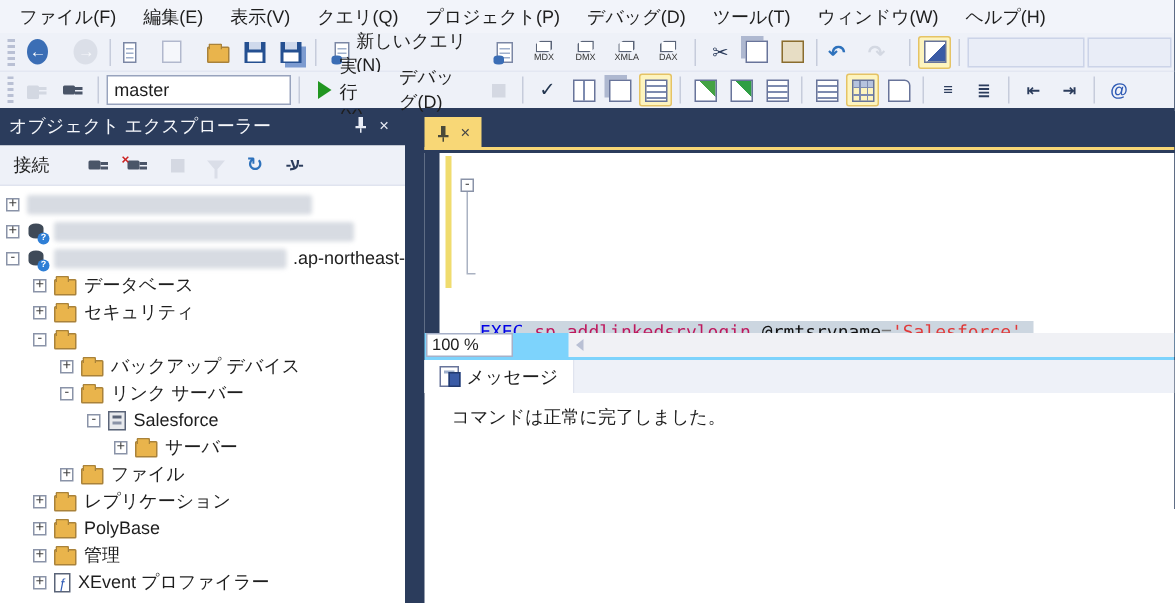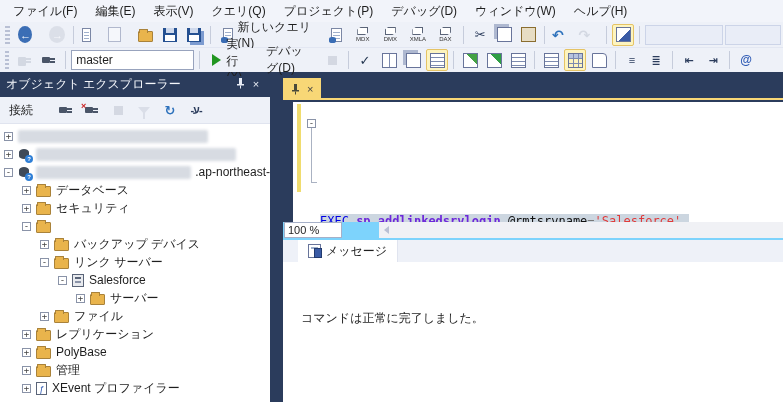--- a/index.html
+++ b/index.html
@@ -89,44 +89,44 @@
   .tabstrip:after { content:""; position:absolute; left:0; right:0; bottom:0; height:2px; background:#f8d776; }
   .doctab { position:absolute; left:0; top:2px; height:22px; background:#f8d776;
     display:flex; align-items:center; padding:0 8px; gap:7px; color:#2a2a22; }
   .editor { position:absolute; left:0; right:0; top:26px; height:120px; background:#fff; }
   .ed-margin { position:absolute; left:0; top:0; bottom:0; width:10px; background:#2b3c5c; }
   .changebar { position:absolute; left:14px; top:2px; width:4px; height:88px; background:#f0dc6e; }
   .code { position:absolute; left:24px; top:0; font-family:"DejaVu Sans Mono","Liberation Mono",monospace;
     font-size:12px; line-height:14px; white-space:pre; }
   .code-line { height:14px; padding-left:13px; }
   .code-line .sel { background:#ccd6e0; }
-  .tk-kw { color:#0000e6; } .tk-proc { color:#6d28d9;font-weight:bold; } .tk-pl { color:#111; }
+  .tk-kw { color:#0000e6; } .tk-proc { color:#be185d; } .tk-pl { color:#111; }
   .tk-op { color:#777; } .tk-str { color:#e03a3a; } .tk-null { color:#7e8fa8; }
   .redacted { display:inline-block; width:56px; height:11px; background:#f3c7c4;
     filter:blur(2px); vertical-align:middle; }
   .fold-box { position:absolute; left:0; top:17px; width:9px; height:9px; border:1px solid #8a93a8;
     background:#fff; font-size:9px; line-height:7px; text-align:center; color:#444; }
   .fold-line { position:absolute; left:4px; top:26px; width:1px; height:54px; background:#aab2c2; }
   .fold-tick { position:absolute; left:4px; top:80px; width:6px; height:1px; background:#aab2c2; }
   .ed-bottom { position:absolute; left:0; right:0; top:146px; height:18px; background:#7dd3fc;
     display:flex; align-items:flex-start;gap:35px; }
   .zoom-combo { width:58px; height:16px; margin-left:1px; background:#fff; border:1px solid #a6b0c8;
     display:flex; align-items:center; padding:0 3px; font-size:11px; position:relative; }
   .hscroll { flex:1; height:16px; background:#f0f1f5; margin-left:2px; display:flex; align-items:center; }
   .hscroll .arr { width:0; height:0; border-top:4px solid transparent; border-bottom:4px solid transparent;
     border-right:5px solid #b9c0d4; margin-left:5px; }
   .results { position:absolute; left:0; right:0; top:164px; bottom:0; background:#fff; }
   .res-tabs { height:22px; background:#eef1f8; display:flex; align-items:flex-end; }
   .res-tab { height:22px; background:#fff; display:flex; align-items:center; gap:5px;
-    padding:0 10px; border-right:1px solid #e0e4ef;margin-left:15px; }
+    padding:0 10px; border-right:1px solid #e0e4ef; }
   .msg-ico { width:13px; height:14px; background:#fff; border:1px solid #68749a; position:relative; }
   .msg-ico:before { content:""; position:absolute; left:2px; top:2px; right:2px; height:2px; background:#9fb0cc; }
   .msg-ico:after { content:""; position:absolute; right:-2px; bottom:-1px; width:6px; height:8px;
     background:#3a5ba5; border:1px solid #223a6e; }
-  .res-body { padding:8px 0 0 18px; color:#1e1e1e;margin-top:40px; }
+  .res-body { padding:8px 0 0 18px; color:#1e1e1e; }
   
   .scissor { color:#2b3c5c; font-size:13px; }
   .undo-g { color:#2e72bc; font-weight:bold; font-size:14px; line-height:1; }
   .redo-g { color:#b4bac8; font-weight:bold; font-size:14px; line-height:1; }
   .play { width:0; height:0; border-top:6px solid transparent; border-bottom:6px solid transparent;
     border-left:9px solid #219621; }
   .stop-sq { width:9px; height:9px; background:#b4bac8; }
   .check { color:#22354f; font-weight:bold; font-size:13px; }
   .plug { width:14px; height:10px; position:relative; }
   .plug:before { content:""; position:absolute; left:0; top:2px; width:8px; height:6px;
@@ -147,20 +147,21 @@
 </head>
 <body>
 
 <div class="menubar">
   <div class="menu-item">ファイル(F)</div>
   <div class="menu-item">編集(E)</div>
   <div class="menu-item">表示(V)</div>
   <div class="menu-item">クエリ(Q)</div>
   <div class="menu-item">プロジェクト(P)</div>
   <div class="menu-item">デバッグ(D)</div>
+  <div class="menu-item">ツール(T)</div>
   <div class="menu-item">ウィンドウ(W)</div>
   <div class="menu-item">ヘルプ(H)</div>
 </div>
 
 <div class="toolbar tb1">
   <div class="grip"></div>
   <div class="tbtn">
     <span class="circle-btn" style="background:#3b6eb5">←</span>
     <span class="caret"></span>
   </div>

